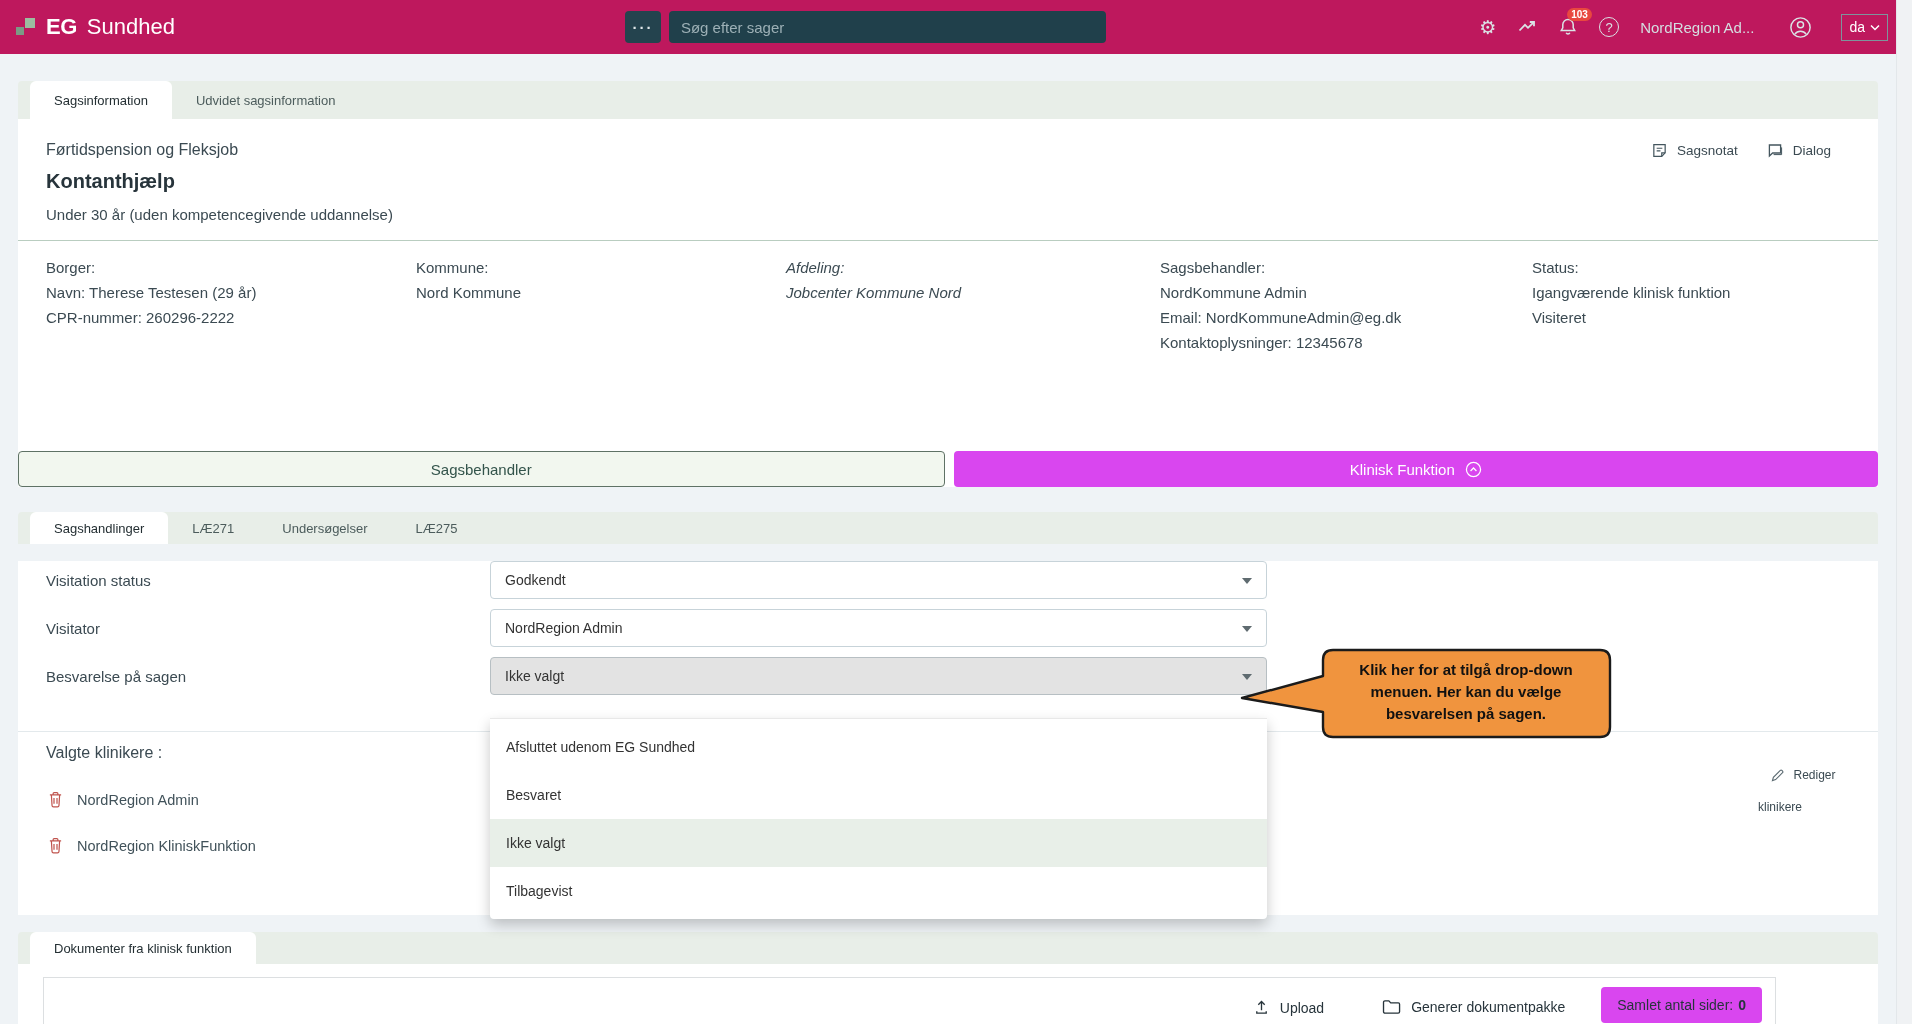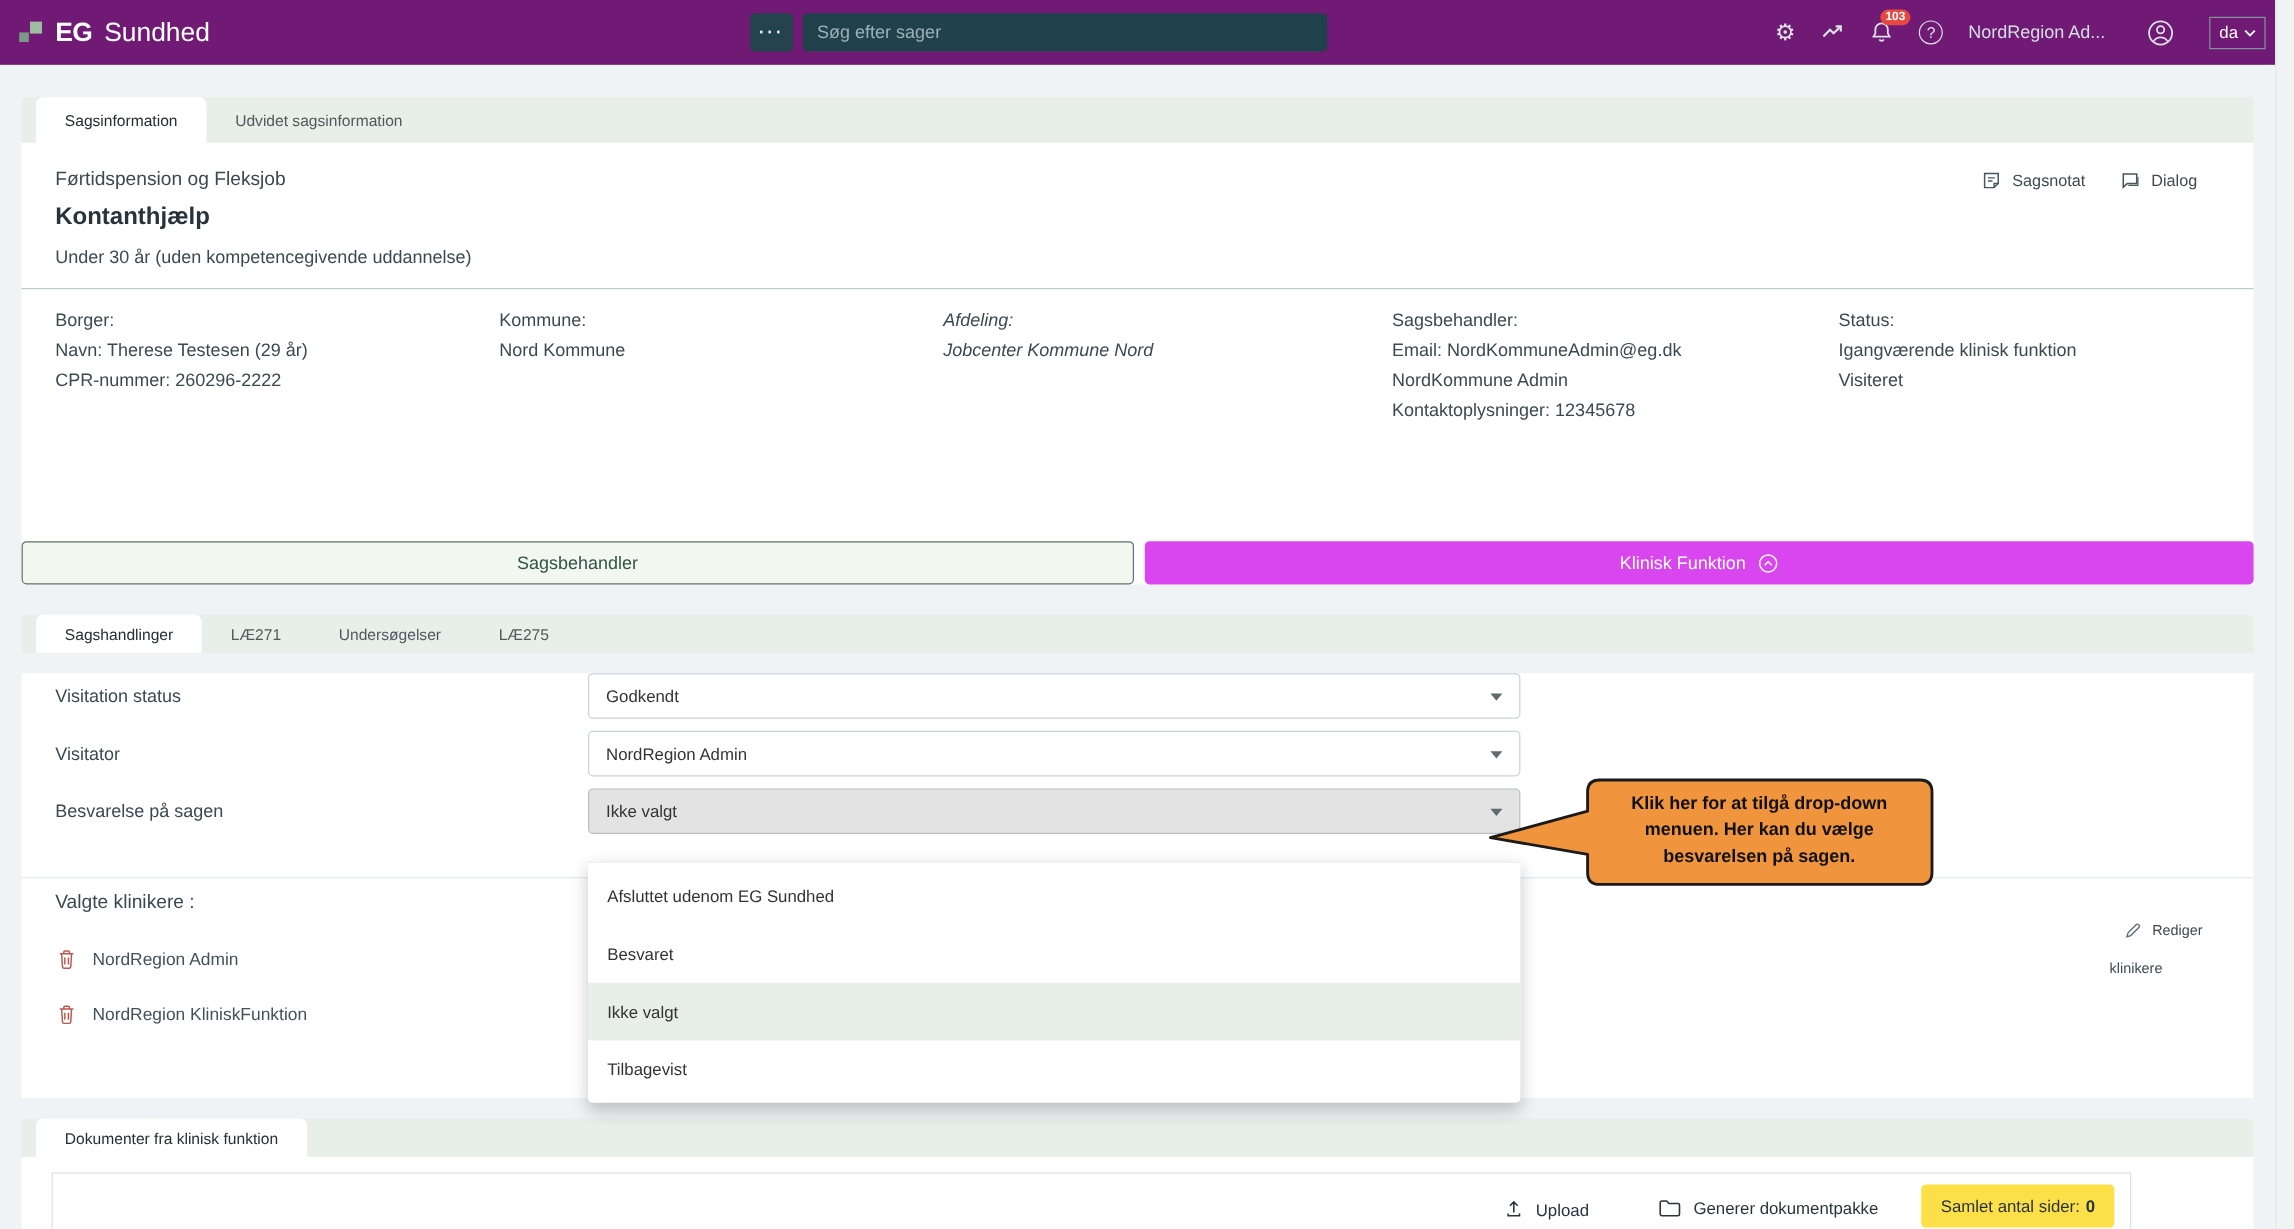--- a/index.html
+++ b/index.html
@@ -5,21 +5,21 @@
   * { margin:0; padding:0; box-sizing:border-box; }
   html,body { width:1912px; height:1024px; overflow:hidden; background:#eff3f6;
               font-family:"Liberation Sans", sans-serif; }
   .app { width:1896px; height:1024px; position:relative; }
 
   
   .scroll-track { position:absolute; top:0; left:1896px; width:16px; height:1024px;
                   background:#f0f2f4; border-left:1px solid #e3e7ea; }
 
   
-  .navbar { height:54px; background:#701a75; display:flex; align-items:center; padding:0 8px 0 16px; }
+  .navbar { height:54px; background:#be185d; display:flex; align-items:center; padding:0 8px 0 16px; }
   .logo { display:flex; align-items:center; gap:10px; }
   .logo-mark { position:relative; width:20px; height:20px; }
   .logo-mark .sq1 { position:absolute; left:9px; top:1px; width:10px; height:10px; background:#9cbda0; }
   .logo-mark .sq2 { position:absolute; left:0; top:10px; width:8px; height:8px; background:#7b9a85; }
   .logo-eg { color:#fff; font-size:22px; font-weight:700; letter-spacing:-0.5px; }
   .logo-product { color:#fff; font-size:22px; font-weight:400; }
   .nav-center { margin-left:450px; display:flex; align-items:center; gap:8px; }
   .more-btn { width:36px; height:32px; background:#24434e; border-radius:4px; color:#dfe7e9;
               display:flex; align-items:center; justify-content:center; font-size:15px;
               letter-spacing:2px; font-weight:700; cursor:pointer; }
@@ -105,21 +105,21 @@
   
   .docs-card { margin-top:17px; }
   .docs-body { height:120px; padding:13px 28px 0 25px; }
   .doc-box { border:1px solid #dcdfe1; background:#fff; height:100px; width:1733px;
              display:flex; justify-content:flex-end; align-items:flex-start;
              padding:9px 13px 0 0; gap:0; }
   .doc-action { display:flex; align-items:center; gap:10px; font-size:14px; color:#27343b;
                 cursor:pointer; margin-top:12px; }
   .doc-action.upload { margin-right:58px; }
   .doc-action.generate { margin-right:36px; }
-  .pages-badge { background:#fde047; border-radius:4px; padding:10px 16px; font-size:14px;
+  .pages-badge { background:#d946ef; border-radius:4px; padding:10px 16px; font-size:14px;
                  color:#27343b; display:flex; gap:5px; }
   .pages-badge b { font-weight:700; }
 
   svg { display:block; }
 </style>
 </head>
 <body>
 
 <div class="app">
 
@@ -207,22 +207,22 @@
         <div class="info-col c2">
           <div>Kommune:</div>
           <div>Nord Kommune</div>
         </div>
         <div class="info-col c3">
           <div>Afdeling:</div>
           <div>Jobcenter Kommune Nord</div>
         </div>
         <div class="info-col c4">
           <div>Sagsbehandler:</div>
+          <div>NordKommune Admin</div>
           <div>Email: NordKommuneAdmin@eg.dk</div>
-          <div>NordKommune Admin</div>
           <div>Kontaktoplysninger: 12345678</div>
         </div>
         <div class="info-col c5">
           <div>Status:</div>
           <div>Igangværende klinisk funktion</div>
           <div>Visiteret</div>
         </div>
       </div>
       <div class="case-spacer"></div>
       <div class="role-row">

